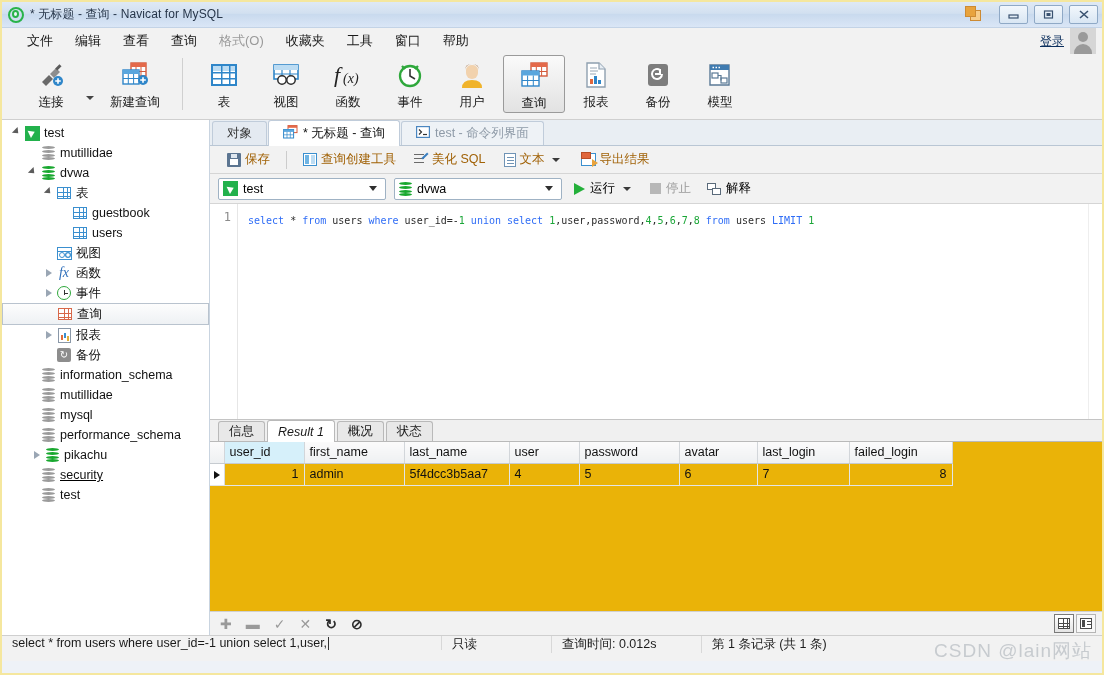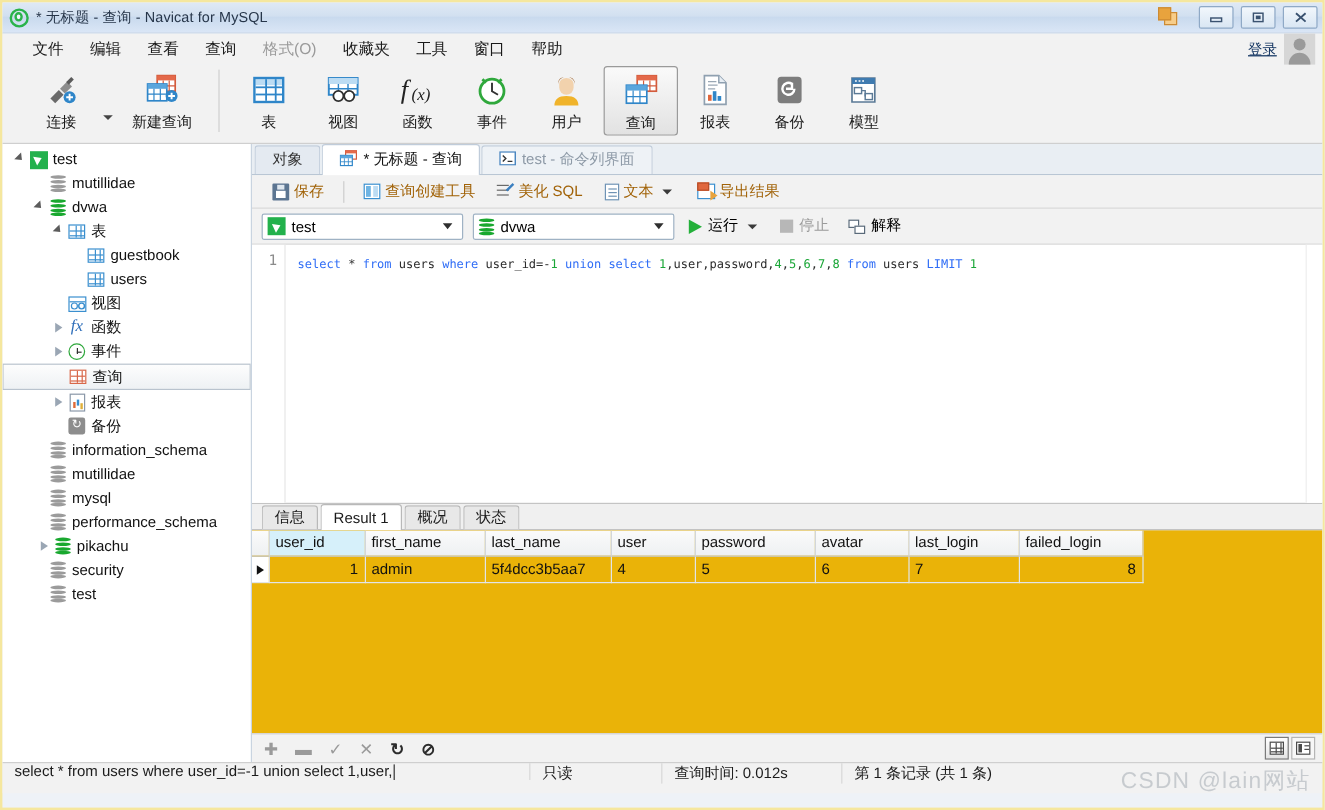--- a/index.html
+++ b/index.html
@@ -403,21 +403,21 @@
     height: 22px; display:flex; align-items:flex-end; padding-left: 8px;
     background: #f0f0f0; border-bottom:1px solid #b9b9b9;
   }
   .rtab {
     height: 20px; padding: 0 10px;
     display:flex;align-items:center;
     font-size:12.5px; color:#1a1a1a;
     background:#e8e8e8; border:1px solid #b9b9b9; border-bottom:none;
     border-radius:3px 3px 0 0; margin-right:2px;
   }
-  .rtab.active { background:#fff; height:22px; margin-bottom:-1px; }
+  .rtab.active { background:#fff; height:22px; margin-bottom:-1px;font-style:italic; }
 
   .grid-wrap { flex:1; background:#eab308; overflow:hidden; position:relative; }
   table.grid { border-collapse: collapse; table-layout: fixed; font-size:12.5px; }
   table.grid th {
     background: linear-gradient(to bottom,#fbfbfb,#eef0f2);
     border-right:1px solid #d2d6da; border-bottom:1px solid #c6cbd0;
     font-weight: normal; text-align: left; padding: 3px 5px; height: 21px;
     color:#111;
   }
   table.grid th.key { background:#d6f0fa; }
@@ -830,21 +830,21 @@
             <span class="ico">
               <span class="db-cyl green">
                 <span></span>
                 <span></span>
                 <span></span>
                 <span></span>
               </span>
             </span>
             <span class="txt">pikachu</span>
           </div>
-          <div class="tree-row" style="padding-left: 24px;">
+          <div class="tree-row" style="padding-left: 24px; text-decoration: underline;">
             <span class="arrow"></span>
             <span class="ico">
               <span class="db-cyl">
                 <span></span>
                 <span></span>
                 <span></span>
                 <span></span>
               </span>
             </span>
             <span class="txt">security</span>

